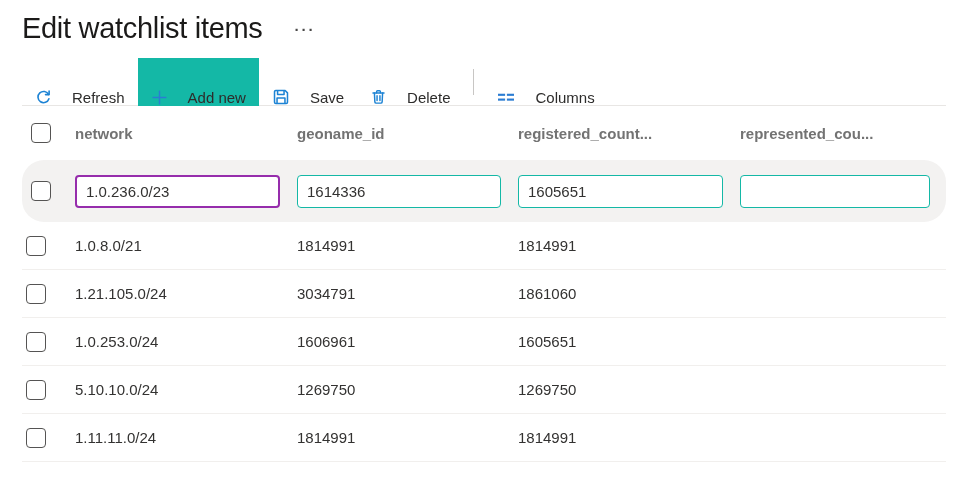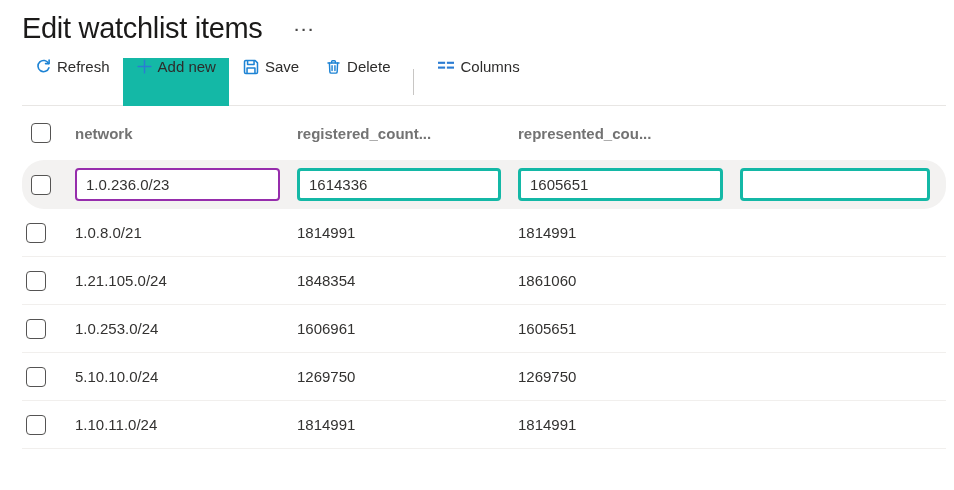--- a/index.html
+++ b/index.html
@@ -16,48 +16,48 @@
     color: #494847; font-size: 15px; font-weight: 700; letter-spacing: 2px; cursor: pointer; line-height: 1;
   }
   .subtitle { font-size: 14px; color: #605e5c; margin-top: 3px; }
 
   
   .toolbar {
     display: flex; align-items: center; height: 48px; margin-top: 13px;
     border-bottom: 1px solid #e8e6e4;
   }
   .toolbar-btn {
-    display: flex; align-items: flex-start; gap: 5px; height: 48px; padding: 0 13px;
+    display: flex; align-items: flex-end; gap: 20px; height: 48px; padding: 0 13px;
     background: transparent; border: none; cursor: pointer;
     font-family: inherit; font-size: 15px; color: #2d2c2b;
   }
   .toolbar-btn.highlight { background: #14b8a6; }
   .toolbar-btn svg { display: block; }
   .toolbar-sep { width: 1px; height: 26px; background: #c8c6c4; margin: 0 10px; }
 
   
   .grid-row {
     display: grid;
     grid-template-columns: 52px 222px 221px 222px 1fr;
     align-items: center;
   }
   .header-row { height: 54px; font-weight: 700; font-size: 15px; color: #737373; }
-  .edit-row { height: 49px; background: #f3f2f1; border-radius: 22px; }
+  .edit-row { height: 62px; background: #f3f2f1; border-radius: 22px; }
   .data-row { height: 48px; border-bottom: 1px solid #f1efed; font-size: 15px; color: #333231; }
 
   .cb {
     width: 20px; height: 20px; margin-left: 9px; border: 1px solid #555453;
     border-radius: 4px; background: #ffffff; cursor: pointer;
   }
   .data-row .cb { margin-left: 4px; }
 
   .cell { padding-left: 1px; }
 
   .cell-input {
-    width: calc(100% - 16px); height: 33px; border: 3px solid #14b8a6; border-radius: 4px;
+    width: calc(100% - 16px); height: 33px; border: 1px solid #14b8a6; border-radius: 4px;
     background: #ffffff; font-family: inherit; font-size: 15px; color: #333231; padding: 0 9px;
     outline: none;
   }
   .cell-input.focused { border: 2px solid #962dac; }
 </style>
 </head>
 <body>
 
 <div class="page">
 
@@ -126,20 +126,21 @@
     </button>
   </div>
 
   <div>
 
     <div class="grid-row header-row">
       <div>
           <div class="cb"></div>
         </div>
       <div class="cell">network</div>
+      <div class="cell">geoname_id</div>
       <div class="cell">registered_count...</div>
       <div class="cell">represented_cou...</div>
     </div>
 
     <div class="grid-row edit-row">
       <div>
           <div class="cb"></div>
         </div>
       <div class="cell"><input class="cell-input focused" type="text" value="1.0.236.0/23" style=""></div>
       <div class="cell"><input class="cell-input" type="text" value="1614336" style=""></div>
@@ -156,21 +157,21 @@
         <div class="cell">1814991</div>
         <div class="cell">1814991</div>
         <div class="cell"></div>
       </div>
 
       <div class="grid-row data-row">
         <div>
             <div class="cb"></div>
           </div>
         <div class="cell">1.21.105.0/24</div>
-        <div class="cell">1848354</div>
+        <div class="cell">3034791</div>
         <div class="cell">1861060</div>
         <div class="cell"></div>
       </div>
 
       <div class="grid-row data-row">
         <div>
             <div class="cb"></div>
           </div>
         <div class="cell">1.0.253.0/24</div>
         <div class="cell">1606961</div>
@@ -185,21 +186,21 @@
         <div class="cell">5.10.10.0/24</div>
         <div class="cell">1269750</div>
         <div class="cell">1269750</div>
         <div class="cell"></div>
       </div>
 
       <div class="grid-row data-row">
         <div>
             <div class="cb"></div>
           </div>
-        <div class="cell">1.10.11.0/24</div>
+        <div class="cell">1.11.11.0/24</div>
         <div class="cell">1814991</div>
         <div class="cell">1814991</div>
         <div class="cell"></div>
       </div>
     </div>
 
   </div>
 </div>
 
 </body></html>

